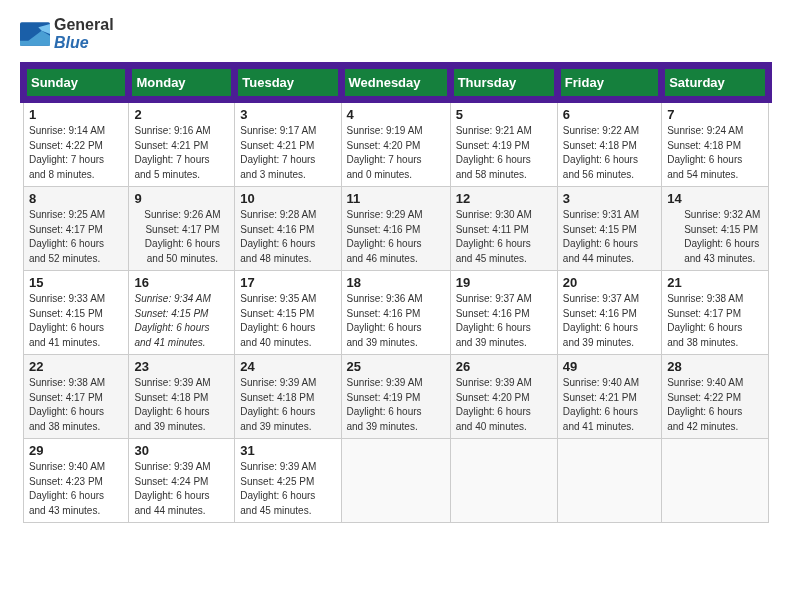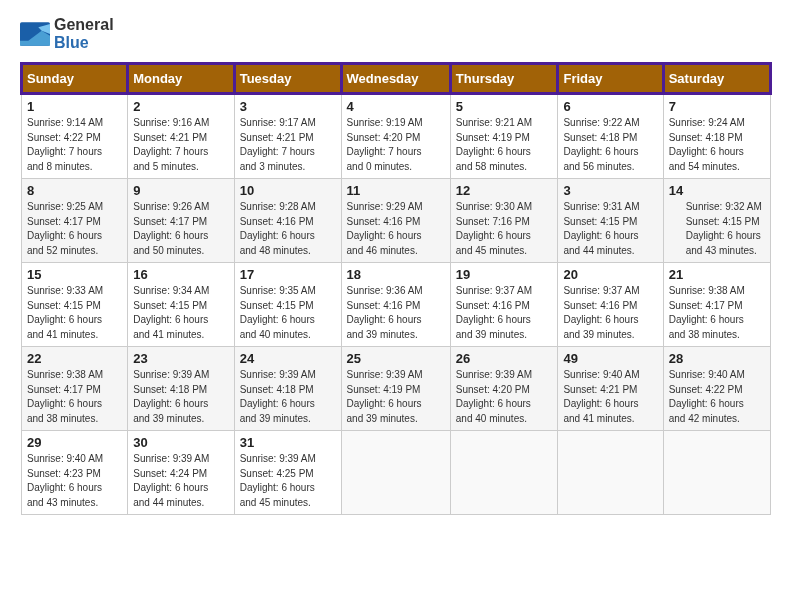--- a/index.html
+++ b/index.html
@@ -44,27 +44,27 @@
       font-size: 15px;
       color: #444;
       margin-top: 2px;
     }
     .calendar {
       width: 100%;
       border-collapse: collapse;
       font-size: 10.5px;
     }
     .calendar thead tr th {
-      background: #a16207;
+      background: #15803d;
       color: #fff;
       font-size: 13px;
       font-weight: bold;
       padding: 6px 4px;
       text-align: left;
-      border: 3px solid #4c1d95;
+      border: 7px solid #4c1d95;
     }
     .calendar tbody tr td {
       border: 1px solid #ccc;
       vertical-align: top;
       padding: 4px 4px 4px 5px;
       width: 113px;
       height: 80px;
       background: #fff;
     }
     .calendar tbody tr:nth-child(even) td {
@@ -92,21 +92,21 @@
 <div class="page">
   <div class="header">
     <div class="logo">
       <svg class="logo-icon" viewBox="0 0 36 28">
         <rect x="0" y="0" width="36" height="28" fill="#1a5fa8" rx="2"></rect>
         <polygon points="10,22 26,10 36,16 36,28 0,28 0,22" fill="#4a9fd4"></polygon>
         <polygon points="22,6 36,2 36,14 26,10" fill="#7ac4f0"></polygon>
       </svg>
       <div>
         <span style="font-size:16px;font-weight:bold;color:#333;">General</span><br>
-        <span style="font-size:16px;font-weight:bold;color:#2B6CB0;">Blue</span>
+        <span style="font-size:16px;font-weight:bold;color:#2B6CB0;font-style:italic;">Blue</span>
       </div>
     </div>
     <div class="title-block">
       <div class="main-title"></div>
       <div class="subtitle"></div>
     </div>
   </div>
 
   <table class="calendar">
     <thead>
@@ -175,21 +175,21 @@
         <tr>
           <td>
             <span class="day-num">8</span>
             <div class="day-info" style="white-space: pre-line;">Sunrise: 9:25 AM
 Sunset: 4:17 PM
 Daylight: 6 hours
 and 52 minutes.</div>
           </td>
           <td>
             <span class="day-num">9</span>
-            <div class="day-info" style="white-space: pre-line;">Sunrise: 9:26 AM
+            <div class="day-info" style="white-space: pre-line; text-align: center;">Sunrise: 9:26 AM
 Sunset: 4:17 PM
 Daylight: 6 hours
 and 50 minutes.</div>
           </td>
           <td>
             <span class="day-num">10</span>
             <div class="day-info" style="white-space: pre-line;">Sunrise: 9:28 AM
 Sunset: 4:16 PM
 Daylight: 6 hours
 and 48 minutes.</div>
@@ -197,21 +197,21 @@
           <td>
             <span class="day-num">11</span>
             <div class="day-info" style="white-space: pre-line;">Sunrise: 9:29 AM
 Sunset: 4:16 PM
 Daylight: 6 hours
 and 46 minutes.</div>
           </td>
           <td>
             <span class="day-num">12</span>
             <div class="day-info" style="white-space: pre-line;">Sunrise: 9:30 AM
-Sunset: 7:16 PM
+Sunset: 4:11 PM
 Daylight: 6 hours
 and 45 minutes.</div>
           </td>
           <td>
             <span class="day-num">3</span>
             <div class="day-info" style="white-space: pre-line;">Sunrise: 9:31 AM
 Sunset: 4:15 PM
 Daylight: 6 hours
 and 44 minutes.</div>
           </td>
@@ -226,21 +226,21 @@
         <tr>
           <td>
             <span class="day-num">15</span>
             <div class="day-info" style="white-space: pre-line;">Sunrise: 9:33 AM
 Sunset: 4:15 PM
 Daylight: 6 hours
 and 41 minutes.</div>
           </td>
           <td>
             <span class="day-num">16</span>
-            <div class="day-info" style="white-space: pre-line;">Sunrise: 9:34 AM
+            <div class="day-info" style="white-space: pre-line; font-style: italic;">Sunrise: 9:34 AM
 Sunset: 4:15 PM
 Daylight: 6 hours
 and 41 minutes.</div>
           </td>
           <td>
             <span class="day-num">17</span>
             <div class="day-info" style="white-space: pre-line;">Sunrise: 9:35 AM
 Sunset: 4:15 PM
 Daylight: 6 hours
 and 40 minutes.</div>

